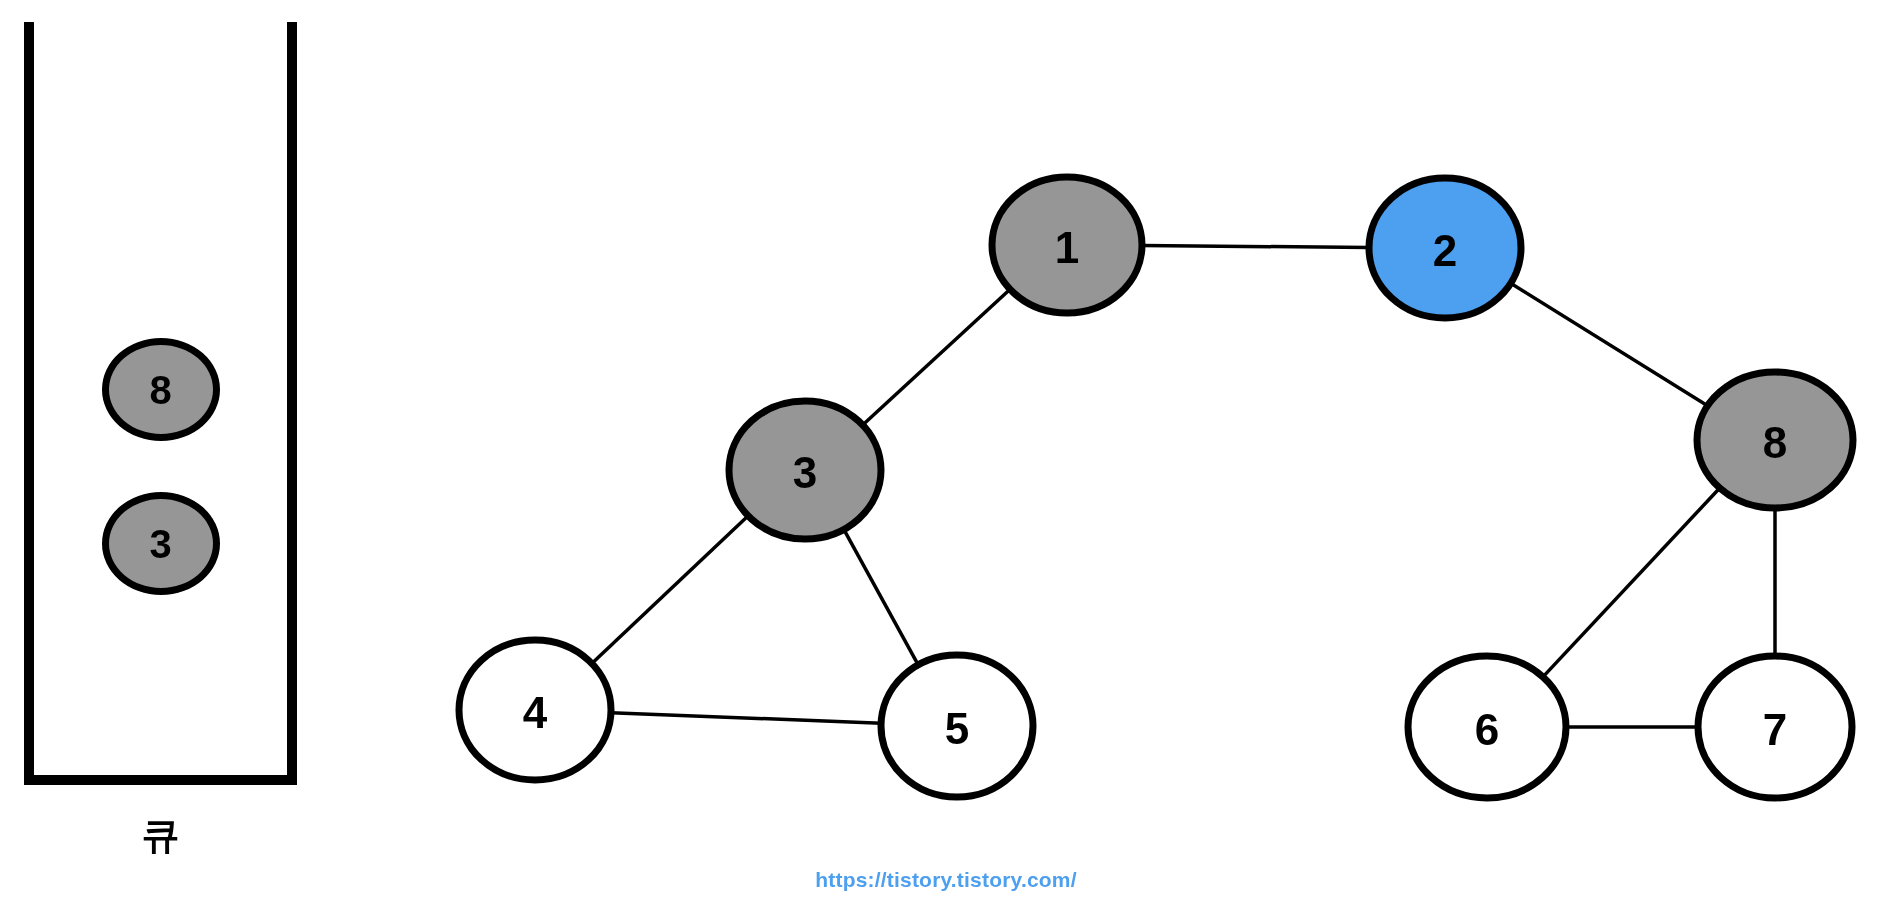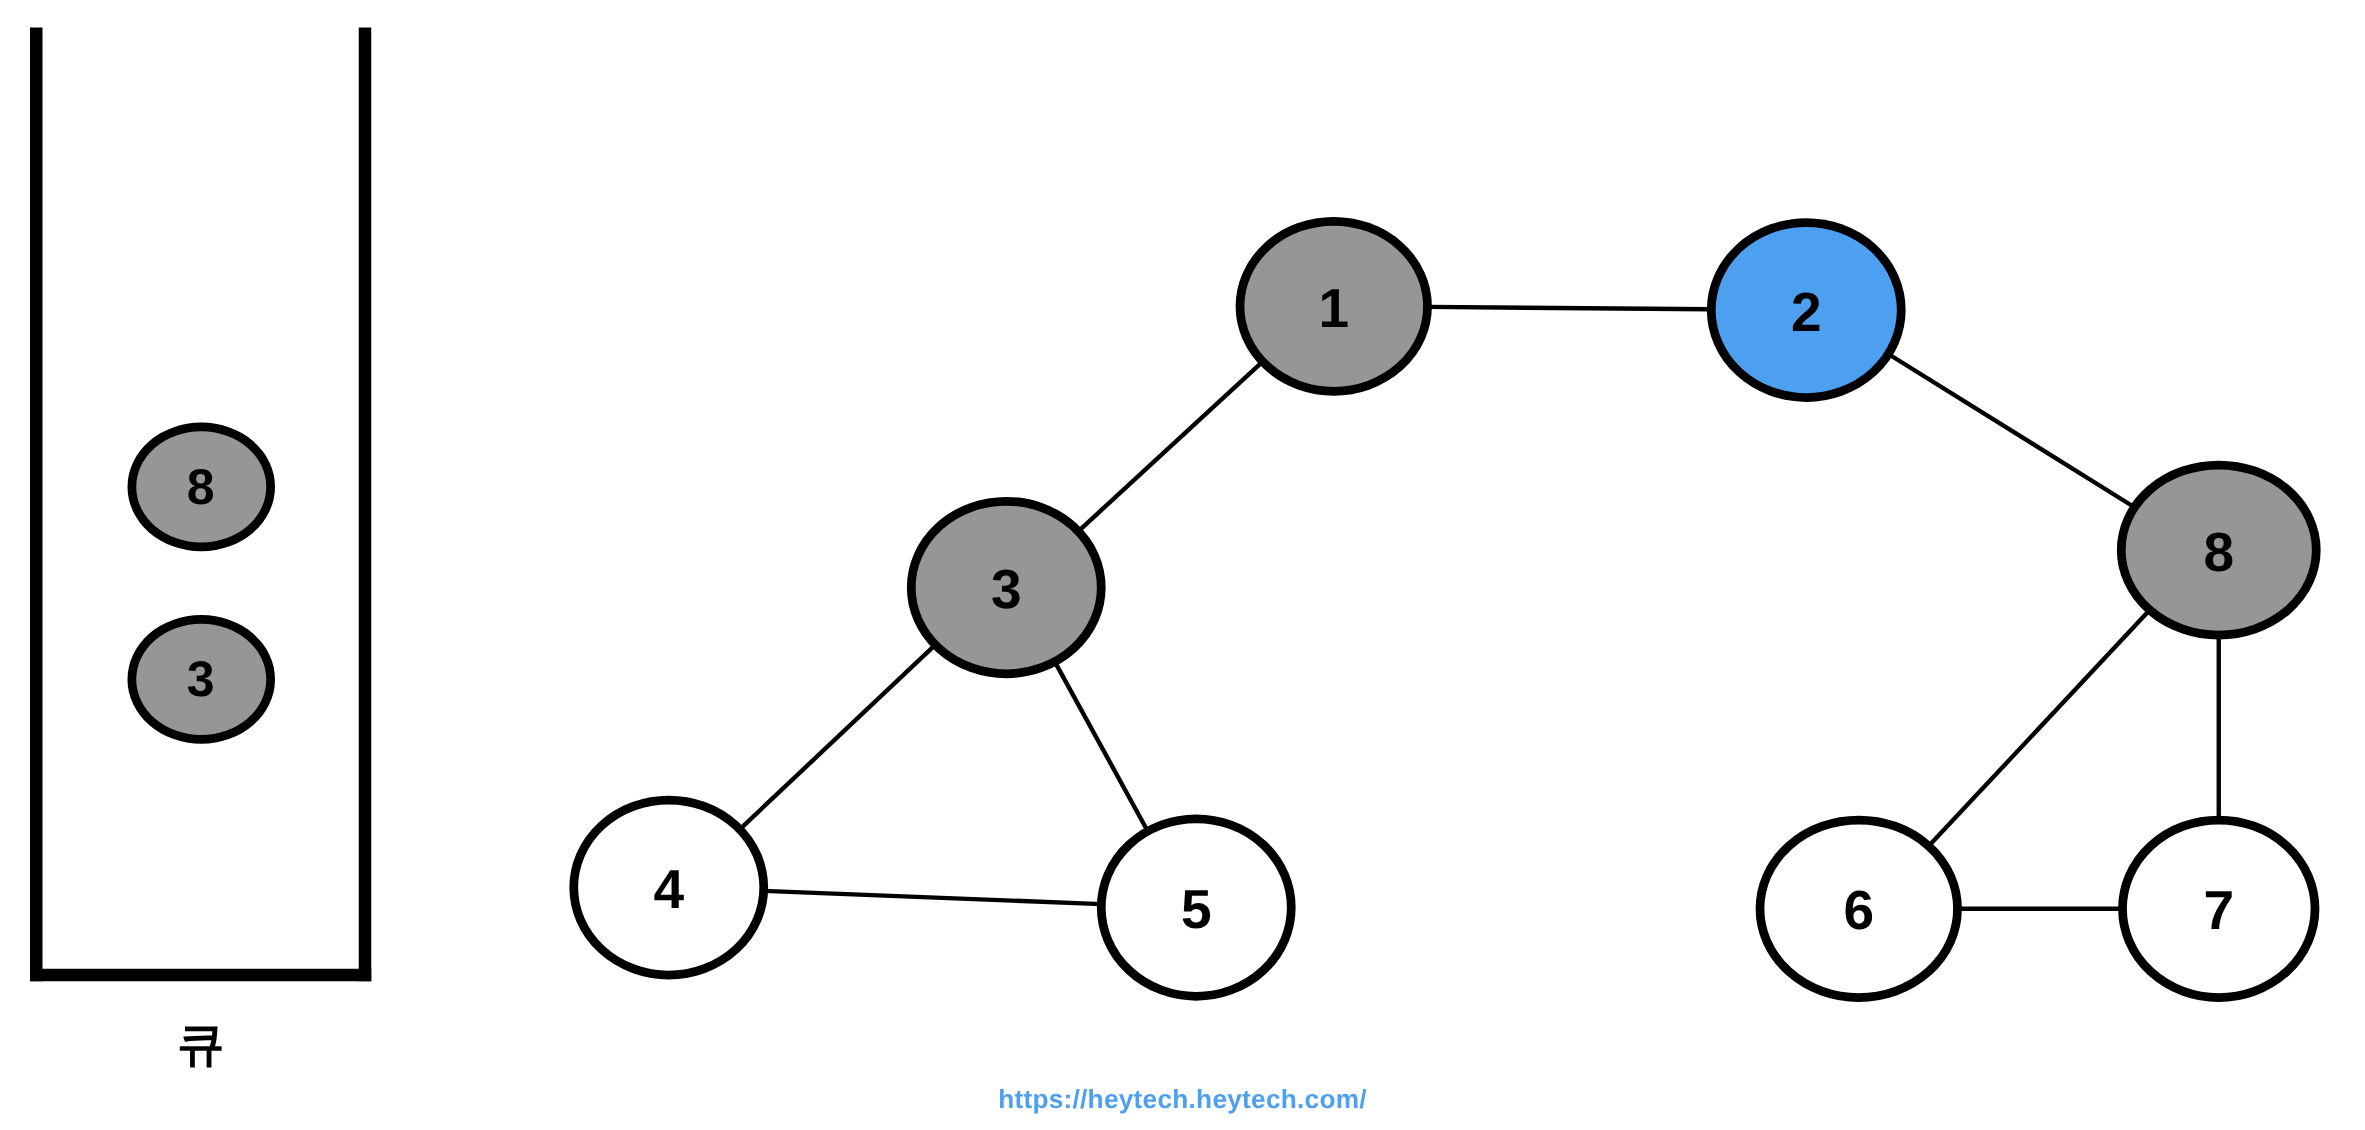--- a/index.html
+++ b/index.html
@@ -165,15 +165,15 @@
           <ellipse cx="1487" cy="727" rx="79" ry="71" fill="#ffffff" class="node-shape"></ellipse>
           <text x="1487" y="729" class="node-label">6</text>
         </g>
         <g>
           <ellipse cx="1775" cy="727" rx="77" ry="71" fill="#ffffff" class="node-shape"></ellipse>
           <text x="1775" y="729" class="node-label">7</text>
         </g>
       </g>
   </svg>
 
-  <div class="watermark">https://heytech.heytech.com/</div>
+  <div class="watermark">https://tistory.tistory.com/</div>
 
 </div>
 
 </body></html>

